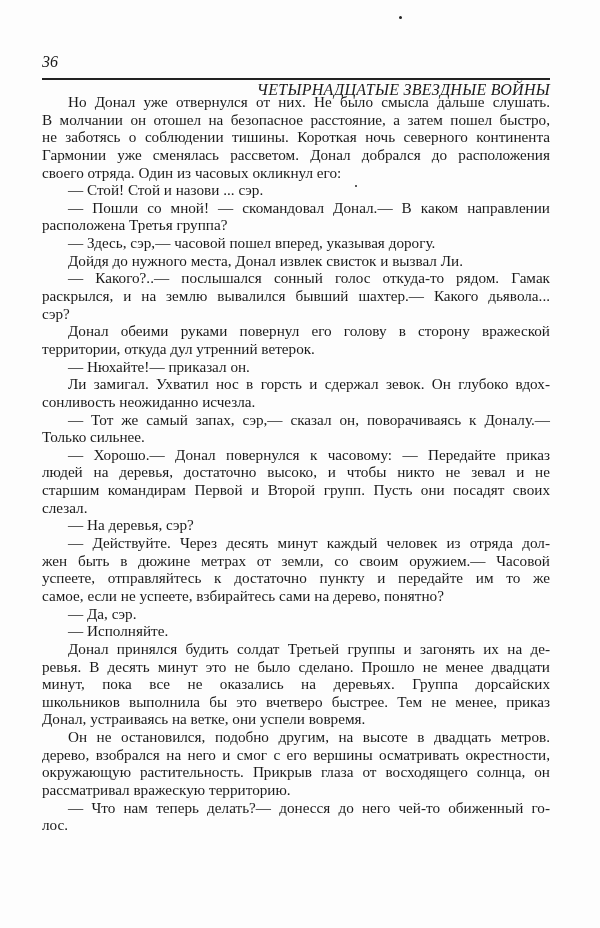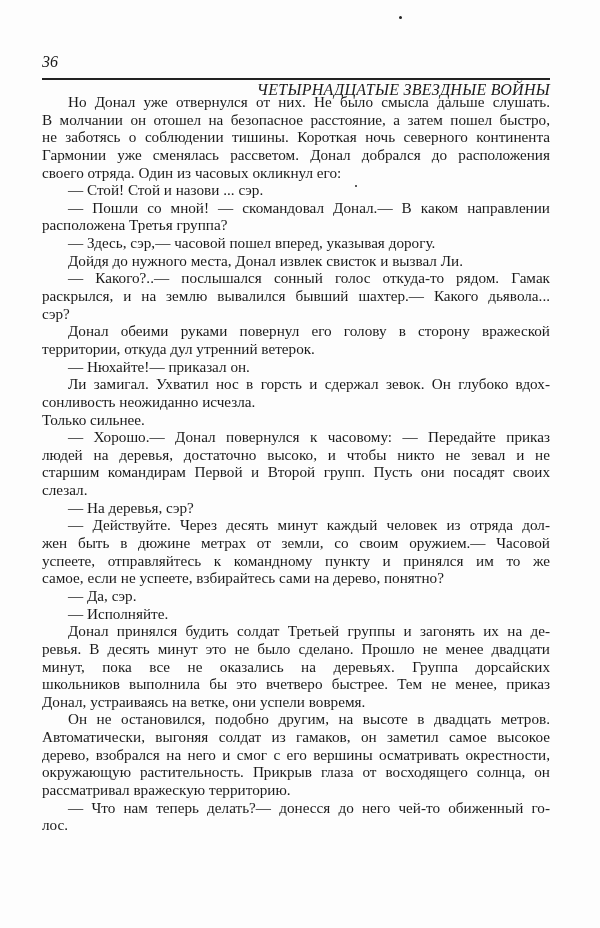--- a/index.html
+++ b/index.html
@@ -43,38 +43,38 @@
       <div class="ln ind last">— Здесь, сэр,— часовой пошел вперед, указывая дорогу.</div>
       <div class="ln ind last">Дойдя до нужного места, Донал извлек свисток и вызвал Ли.</div>
       <div class="ln ind">— Какого?..— послышался сонный голос откуда-то рядом. Гамак</div>
       <div class="ln">раскрылся, и на землю вывалился бывший шахтер.— Какого дьявола...</div>
       <div class="ln last">сэр?</div>
       <div class="ln ind">Донал обеими руками повернул его голову в сторону вражеской</div>
       <div class="ln last">территории, откуда дул утренний ветерок.</div>
       <div class="ln ind last">— Нюхайте!— приказал он.</div>
       <div class="ln ind">Ли замигал. Ухватил нос в горсть и сдержал зевок. Он глубоко вдох-</div>
       <div class="ln last">сонливость неожиданно исчезла.</div>
+      <div class="ln ind">— Тот же самый запах, сэр,— сказал он, поворачиваясь к Доналу.—</div>
       <div class="ln last">Только сильнее.</div>
       <div class="ln ind">— Хорошо.— Донал повернулся к часовому: — Передайте приказ</div>
       <div class="ln">людей на деревья, достаточно высоко, и чтобы никто не зевал и не</div>
       <div class="ln">старшим командирам Первой и Второй групп. Пусть они посадят своих</div>
       <div class="ln last">слезал.</div>
       <div class="ln ind last">— На деревья, сэр?</div>
       <div class="ln ind">— Действуйте. Через десять минут каждый человек из отряда дол-</div>
       <div class="ln">жен быть в дюжине метрах от земли, со своим оружием.— Часовой</div>
-      <div class="ln">успеете, отправляйтесь к командному пункту и принялся им то же</div>
+      <div class="ln">успеете, отправляйтесь к достаточно пункту и передайте им то же</div>
       <div class="ln last">самое, если не успеете, взбирайтесь сами на дерево, понятно?</div>
       <div class="ln ind last">— Да, сэр.</div>
       <div class="ln ind last">— Исполняйте.</div>
       <div class="ln ind">Донал принялся будить солдат Третьей группы и загонять их на де-</div>
       <div class="ln">ревья. В десять минут это не было сделано. Прошло не менее двадцати</div>
       <div class="ln">минут, пока все не оказались на деревьях. Группа дорсайских</div>
       <div class="ln">школьников выполнила бы это вчетверо быстрее. Тем не менее, приказ</div>
       <div class="ln last">Донал, устраиваясь на ветке, они успели вовремя.</div>
       <div class="ln ind">Он не остановился, подобно другим, на высоте в двадцать метров.</div>
-      <div class="ln">Автоматически, выгоняя солдат из гамаков, он заметил самое высокое</div>
       <div class="ln">дерево, взобрался на него и смог с его вершины осматривать окрестности,</div>
       <div class="ln">окружающую растительность. Прикрыв глаза от восходящего солнца, он</div>
       <div class="ln last">рассматривал вражескую территорию.</div>
       <div class="ln ind">— Что нам теперь делать?— донесся до него чей-то обиженный го-</div>
       <div class="ln last">лос.</div>
     </div>
 </div>
 
 </body></html>

